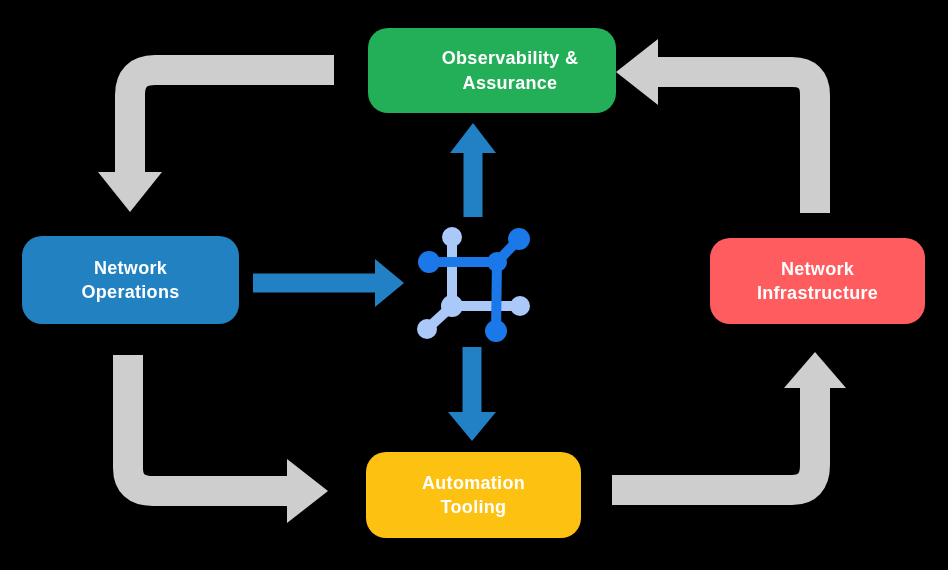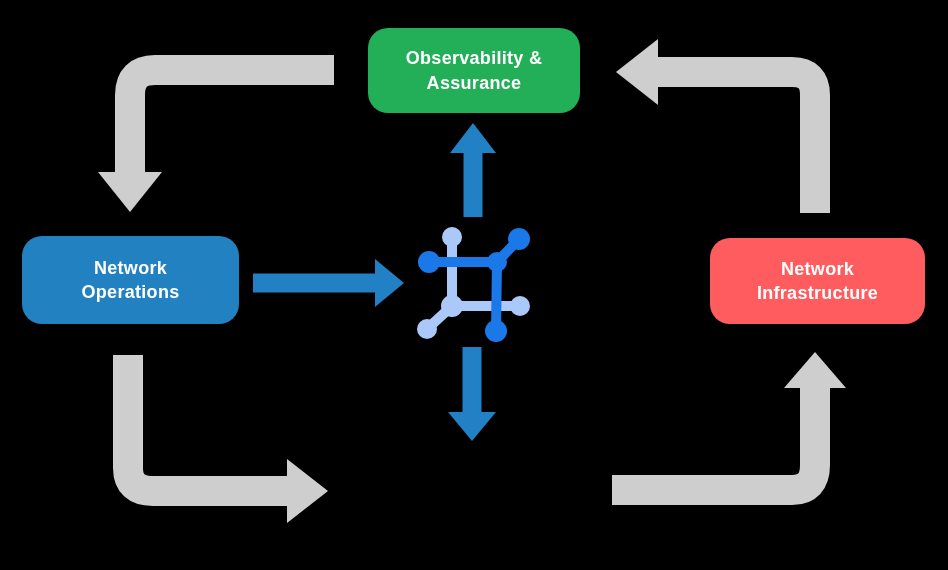--- a/index.html
+++ b/index.html
@@ -34,21 +34,21 @@
   .node{
     position:absolute;
     border-radius:20px;
     display:flex;align-items:center;justify-content:center;
     text-align:center;
     color:var(--text);
     font-size:18px;font-weight:700;
     line-height:1.35;letter-spacing:0.3px;
     white-space:pre-line;
   }
-  .node-observability{left:368px;top:28px;width:212px;height:85px;background:var(--green);}
+  .node-observability{left:368px;top:28px;width:212px;height:85px;background:var(--green);padding-left:36px;}
   .node-operations{left:22px;top:236px;width:217px;height:88px;background:var(--blue);}
   .node-infrastructure{left:710px;top:238px;width:215px;height:86px;background:var(--red);}
   .node-automation{left:366px;top:452px;width:215px;height:86px;background:var(--yellow);}
 </style>
 </head>
 <body>
 
 <div class="canvas">
 
   <svg class="arrow-layer" viewBox="0 0 948 570">
@@ -109,14 +109,18 @@
   <div class="node node-operations">
     <span>Network
 Operations</span>
   </div>
 
   <div class="node node-infrastructure">
     <span>Network
 Infrastructure</span>
   </div>
 
+  <div class="node node-automation">
+    <span>Automation
+Tooling</span>
+  </div>
 
 </div>
 
 </body></html>

